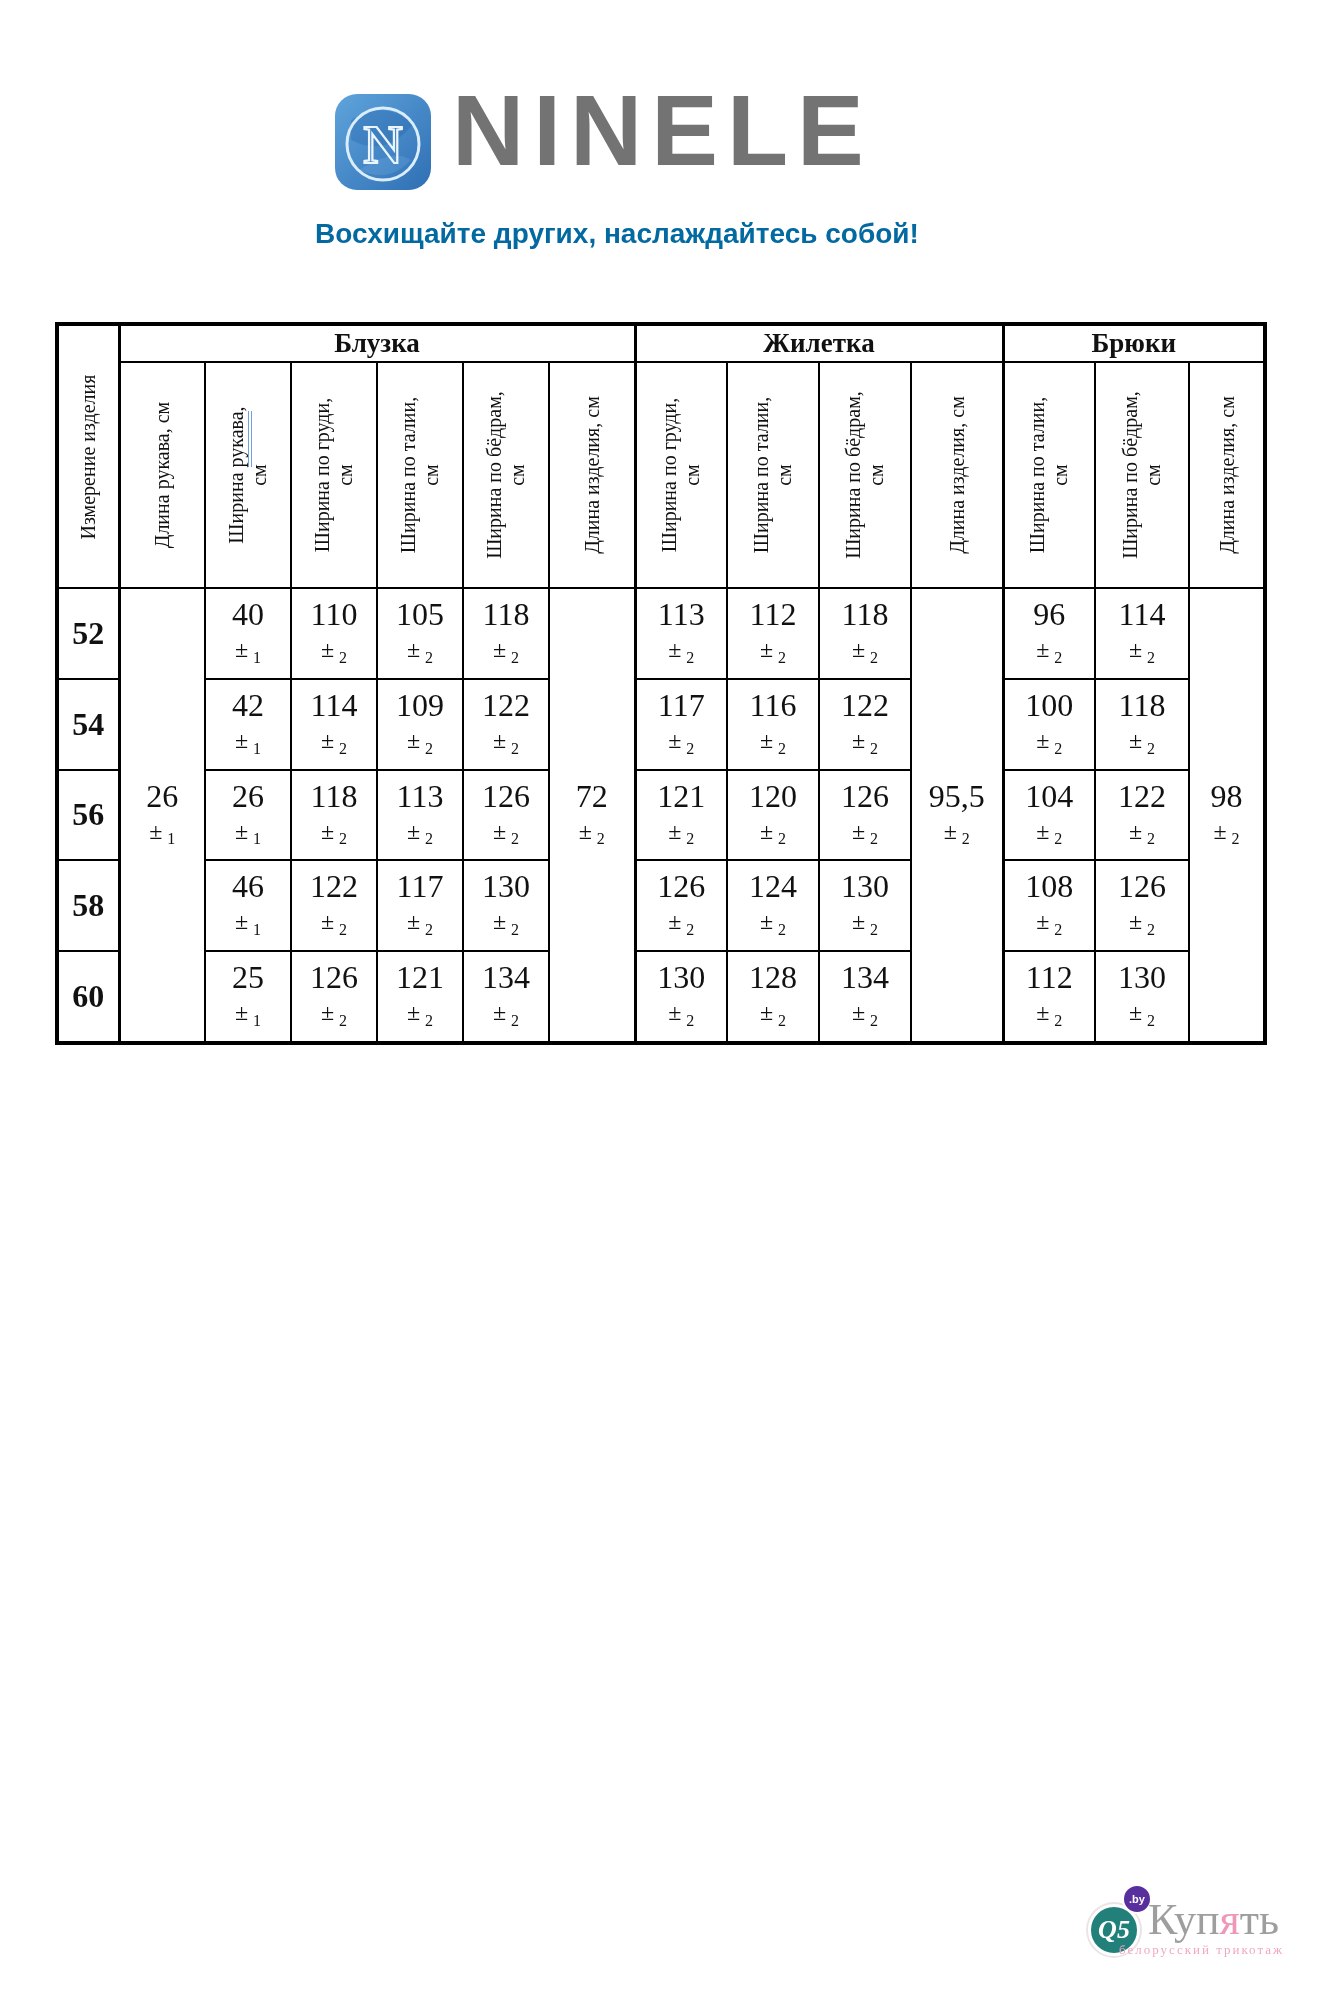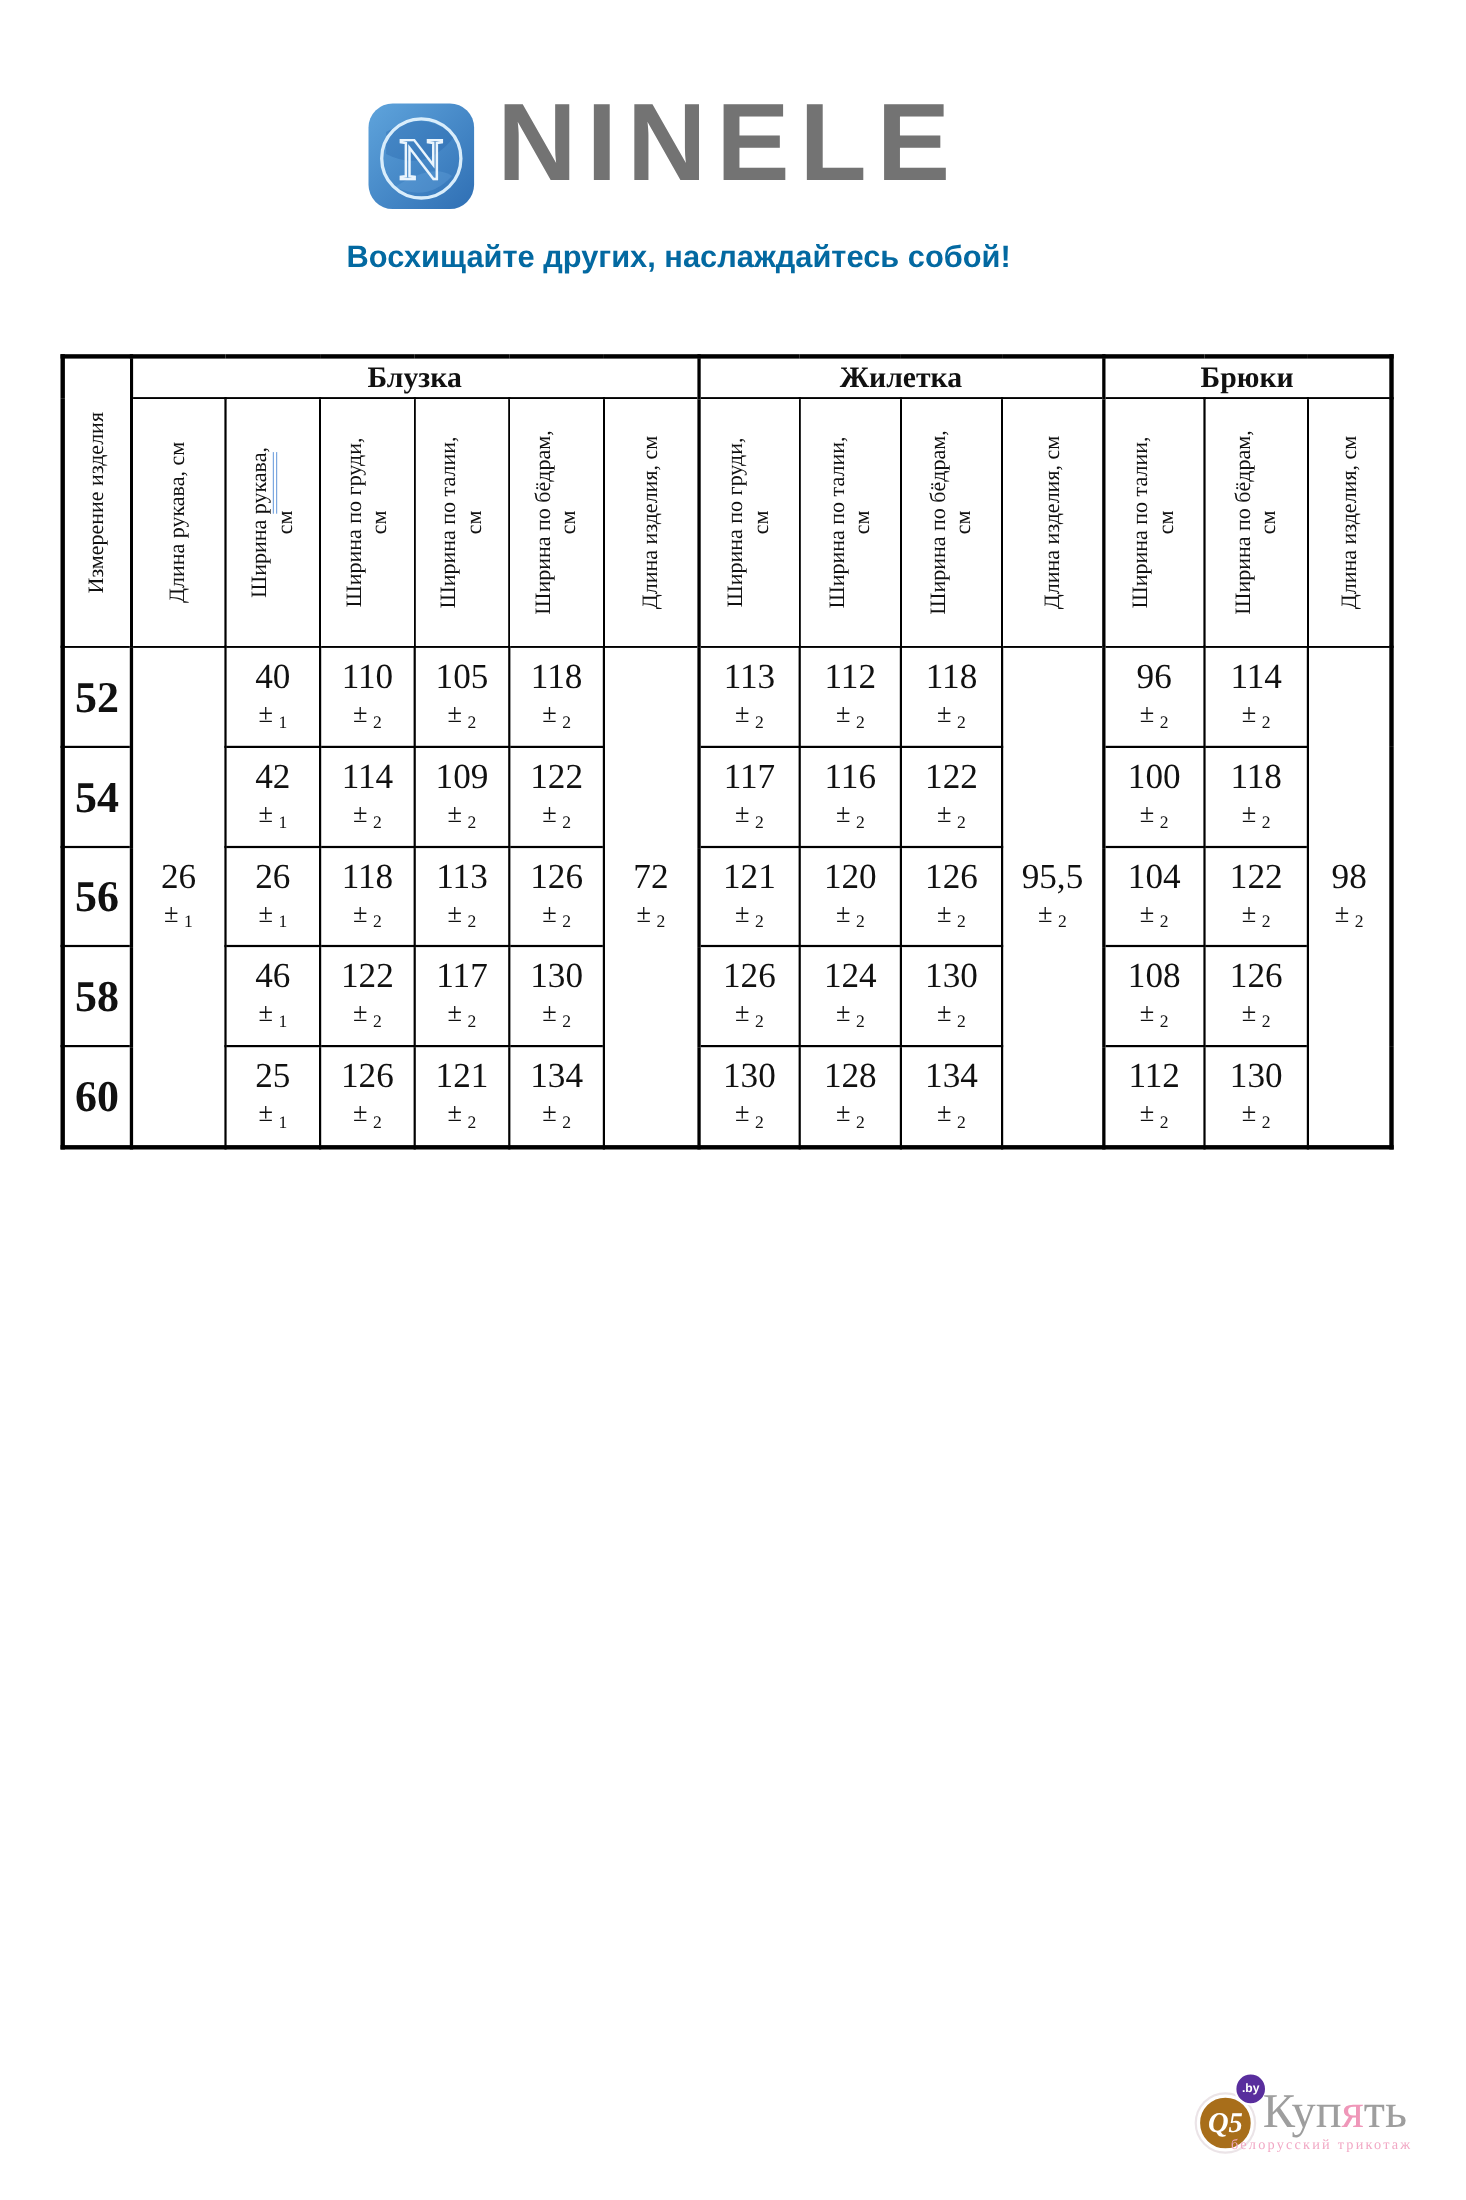--- a/index.html
+++ b/index.html
@@ -41,32 +41,32 @@
   th.corner{position:relative;}
   th.vhead{position:relative;}
   .vtext{
     position:absolute;top:50%;left:50%;width:206px;
     transform:translate(-50%,-50%) rotate(-90deg);
     text-align:center;font-size:20px;line-height:23px;font-weight:normal;
   }
   .vtext .hl{display:block;}
   .corner .vtext{width:250px;}
   .uword{border-bottom:4px double #6f9fdd;padding-bottom:1px;}
-  .size-th{font-size:40px;font-weight:bold;border-right:3px solid #000 !important;}
+  .size-th{font-size:32px;font-weight:bold;border-right:3px solid #000 !important;}
   th.corner{border-right:3px solid #000 !important;}
   .sec-start{border-left:3px solid #000 !important;}
   .val{font-size:32px;line-height:38px;padding-top:6px;}
   .tol{font-size:24px;line-height:32px;padding-bottom:4px;}
   .tol sub{font-size:16px;margin-left:5px;}
 
   
   .wm{position:absolute;left:1086px;top:1884px;width:215px;height:80px;opacity:0.92;}
   .wm-bigc{
     position:absolute;left:2px;top:20px;width:46px;height:46px;border-radius:50%;
-    background:#a16207;border:3px solid #fff;box-shadow:0 0 0 2px #eae2e6;
+    background:#0f766e;border:3px solid #fff;box-shadow:0 0 0 2px #eae2e6;
     display:flex;align-items:center;justify-content:center;
   }
   .wm-bigc span{
     font-family:"Liberation Serif",serif;font-style:italic;font-weight:bold;
     font-size:26px;color:#fff;
   }
   .wm-smallc{
     position:absolute;left:36px;top:0px;width:26px;height:26px;border-radius:50%;
     background:#4c1d95;border:2px solid #fff;
     display:flex;align-items:center;justify-content:center;

